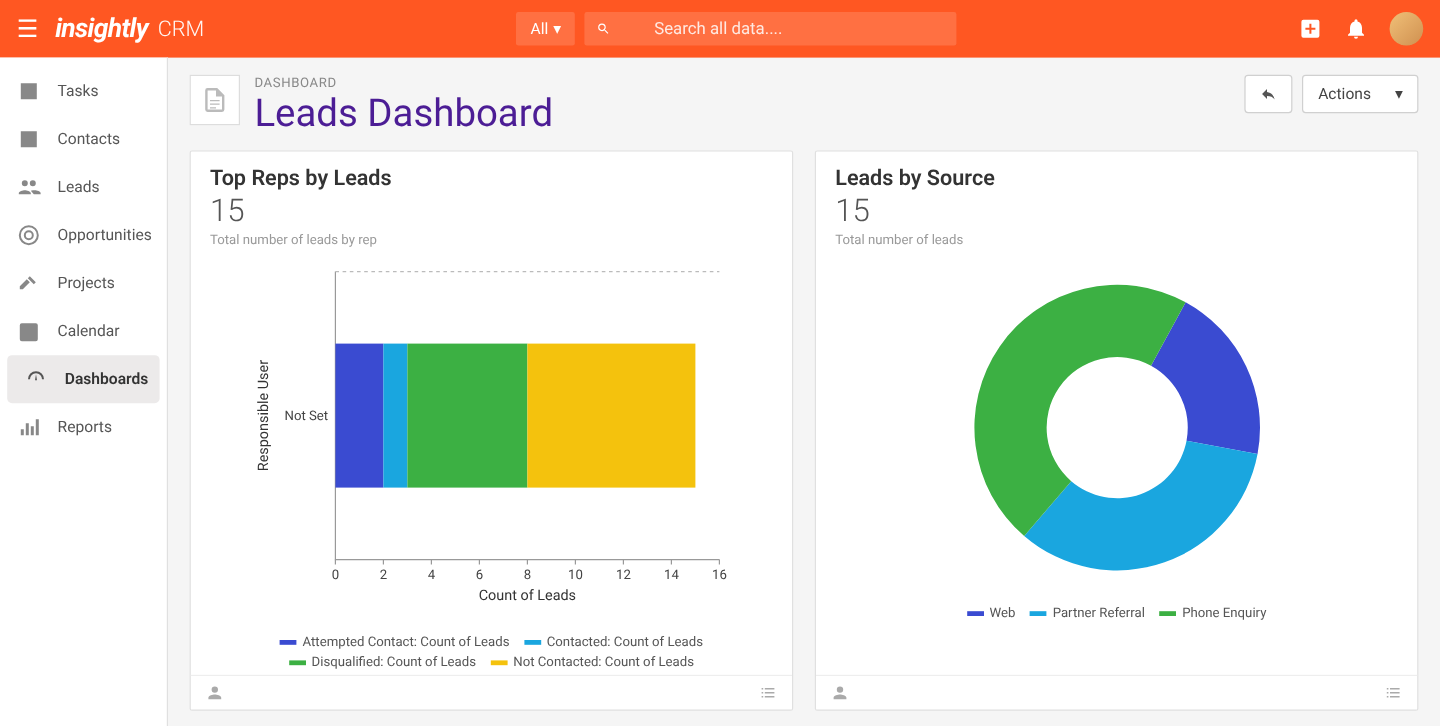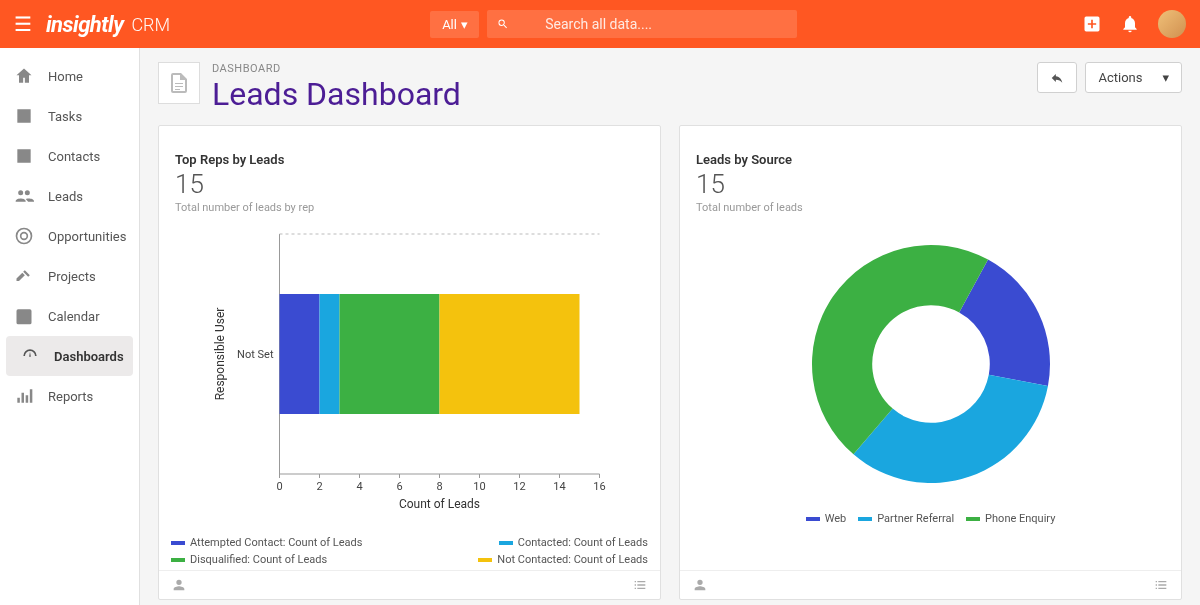--- a/index.html
+++ b/index.html
@@ -2,21 +2,21 @@
 <html><head>
 <meta charset="utf-8">
 <style>
 * { margin: 0; padding: 0; box-sizing: border-box; font-family: -apple-system, BlinkMacSystemFont, "Segoe UI", Roboto, sans-serif; }
 body { background: #f5f5f5; width: 1200px; height: 605px; overflow: hidden; }
 
 .topbar { background: #ff5722; height: 48px; display: flex; align-items: center; padding: 0 14px; color: #fff; }
 .menu-icon { font-size: 20px; cursor: pointer; margin-right: 14px; color: #fff; }
 .brand { font-weight: 700; font-size: 22px; font-style: italic; letter-spacing: -0.5px; margin-right: 8px; }
 .brand-sub { font-size: 18px; font-weight: 300; opacity: 0.95; }
-.top-center { margin-left: 260px; display: flex; align-items: flex-end; gap: 8px; }
+.top-center { margin-left: 260px; display: flex; align-items: flex-start; gap: 8px; }
 .all-btn { background: rgba(255,255,255,0.15); padding: 6px 12px; border-radius: 2px; font-size: 13px; color: #fff; cursor: pointer; display: flex; align-items: center; gap: 4px; }
 .search-wrap { background: rgba(255,255,255,0.15); border-radius: 2px; display: flex; align-items: center; padding: 6px 10px; width: 310px; gap: 28px; }
 .search-wrap input { background: transparent; border: none; outline: none; color: #fff; font-size: 14px; width: 100%; margin-left: 8px; }
 .search-wrap input::placeholder { color: rgba(255,255,255,0.85); }
 .top-right { margin-left: auto; display: flex; align-items: center; gap: 18px; }
 .top-icon { width: 20px; height: 20px; cursor: pointer; fill: #fff; }
 .avatar { width: 28px; height: 28px; border-radius: 50%; background: linear-gradient(135deg,#f0c078,#d09050); cursor: pointer; }
 
 .layout { display: flex; height: calc(605px - 48px); }
 .sidebar { width: 140px; background: #fff; border-right: 1px solid #e0e0e0; padding-top: 8px; }
@@ -29,28 +29,28 @@
 .header-row { display: flex; align-items: flex-start; margin-bottom: 12px; }
 .doc-icon-box { width: 42px; height: 42px; border: 1px solid #ddd; display: flex; align-items: center; justify-content: center; margin-right: 12px; background: #fff; }
 .breadcrumb-small { font-size: 11px; color: #888; letter-spacing: 0.5px; }
 .page-title { font-size: 32px; color: #4c1d95; font-weight: 400; }
 .header-actions { margin-left: auto; display: flex; gap: 8px; }
 .btn { background: #fff; border: 1px solid #d0d0d0; border-radius: 3px; padding: 7px 12px; font-size: 13px; color: #444; cursor: pointer; display: flex; align-items: center; gap: 20px; }
 
 .cards { display: flex; gap: 18px; }
 .card { background: #fff; border: 1px solid #e0e0e0; border-radius: 2px; flex: 1; display: flex; flex-direction: column; }
 .card-head { padding: 12px 16px 4px; }
-.card-title { font-size: 13px; font-weight: 600; color: #333; margin-top: 14px; }
+.card-title { font-size: 18px; font-weight: 600; color: #333; }
 .card-val { font-size: 26px; color: #555; font-weight: 300; margin-top: 2px; }
 .card-sub { font-size: 11px; color: #999; margin-top: 2px; }
 .card-body { flex: 1; padding: 6px 12px 4px; }
 .card-foot { border-top: 1px solid #eee; padding: 6px 12px; display: flex; justify-content: space-between; color: #aaa; }
 .card-foot svg { width: 16px; height: 16px; fill: #aaa; cursor: pointer; }
 
-.legend { display: flex; flex-wrap: wrap; gap: 4px 12px; justify-content: space-between; font-size: 11px; color: #555; margin-top: 8px; }
+.legend { display: flex; flex-wrap: wrap; gap: 4px 12px; justify-content: center; font-size: 11px; color: #555; margin-top: 8px; }
 .legend-item { display: flex; align-items: center; gap: 5px; }
 .swatch { width: 14px; height: 4px; display: inline-block; }
 </style>
 </head>
 <body>
 
 <div class="topbar">
   <span class="menu-icon">☰</span>
   <span class="brand">insightly</span>
   <span class="brand-sub">CRM</span>
@@ -72,26 +72,20 @@
       </svg>
     <svg class="top-icon" viewBox="0 0 24 24">
         <path d="M12 22a2 2 0 0 0 2-2h-4a2 2 0 0 0 2 2zm6-6V11c0-3.07-1.64-5.64-4.5-6.32V4a1.5 1.5 0 0 0-3 0v.68C7.63 5.36 6 7.92 6 11v5l-2 2v1h16v-1l-2-2z"></path>
       </svg>
     <div class="avatar"></div>
   </div>
 </div>
 
 <div class="layout">
   <div class="sidebar" id="sidebar">
-      <div class="nav-item">
-        <svg class="nav-icon" viewBox="0 0 24 24">
-          <path d="M12 3l9 8h-3v9h-5v-6H11v6H6v-9H3z"></path>
-        </svg>
-        <span>Home</span>
-      </div>
       <div class="nav-item">
         <svg class="nav-icon" viewBox="0 0 24 24">
           <path d="M4 4h16v16H4z M9 14l-3-3 1.4-1.4L9 11.2l5.6-5.6L16 7z"></path>
         </svg>
         <span>Tasks</span>
       </div>
       <div class="nav-item">
         <svg class="nav-icon" viewBox="0 0 24 24">
           <path d="M4 4h16v16H4zM8 8a2 2 0 1 1 4 0 2 2 0 0 1-4 0zm-2 8c0-2 2.7-3 4-3s4 1 4 3v1H6z"></path>
         </svg>

